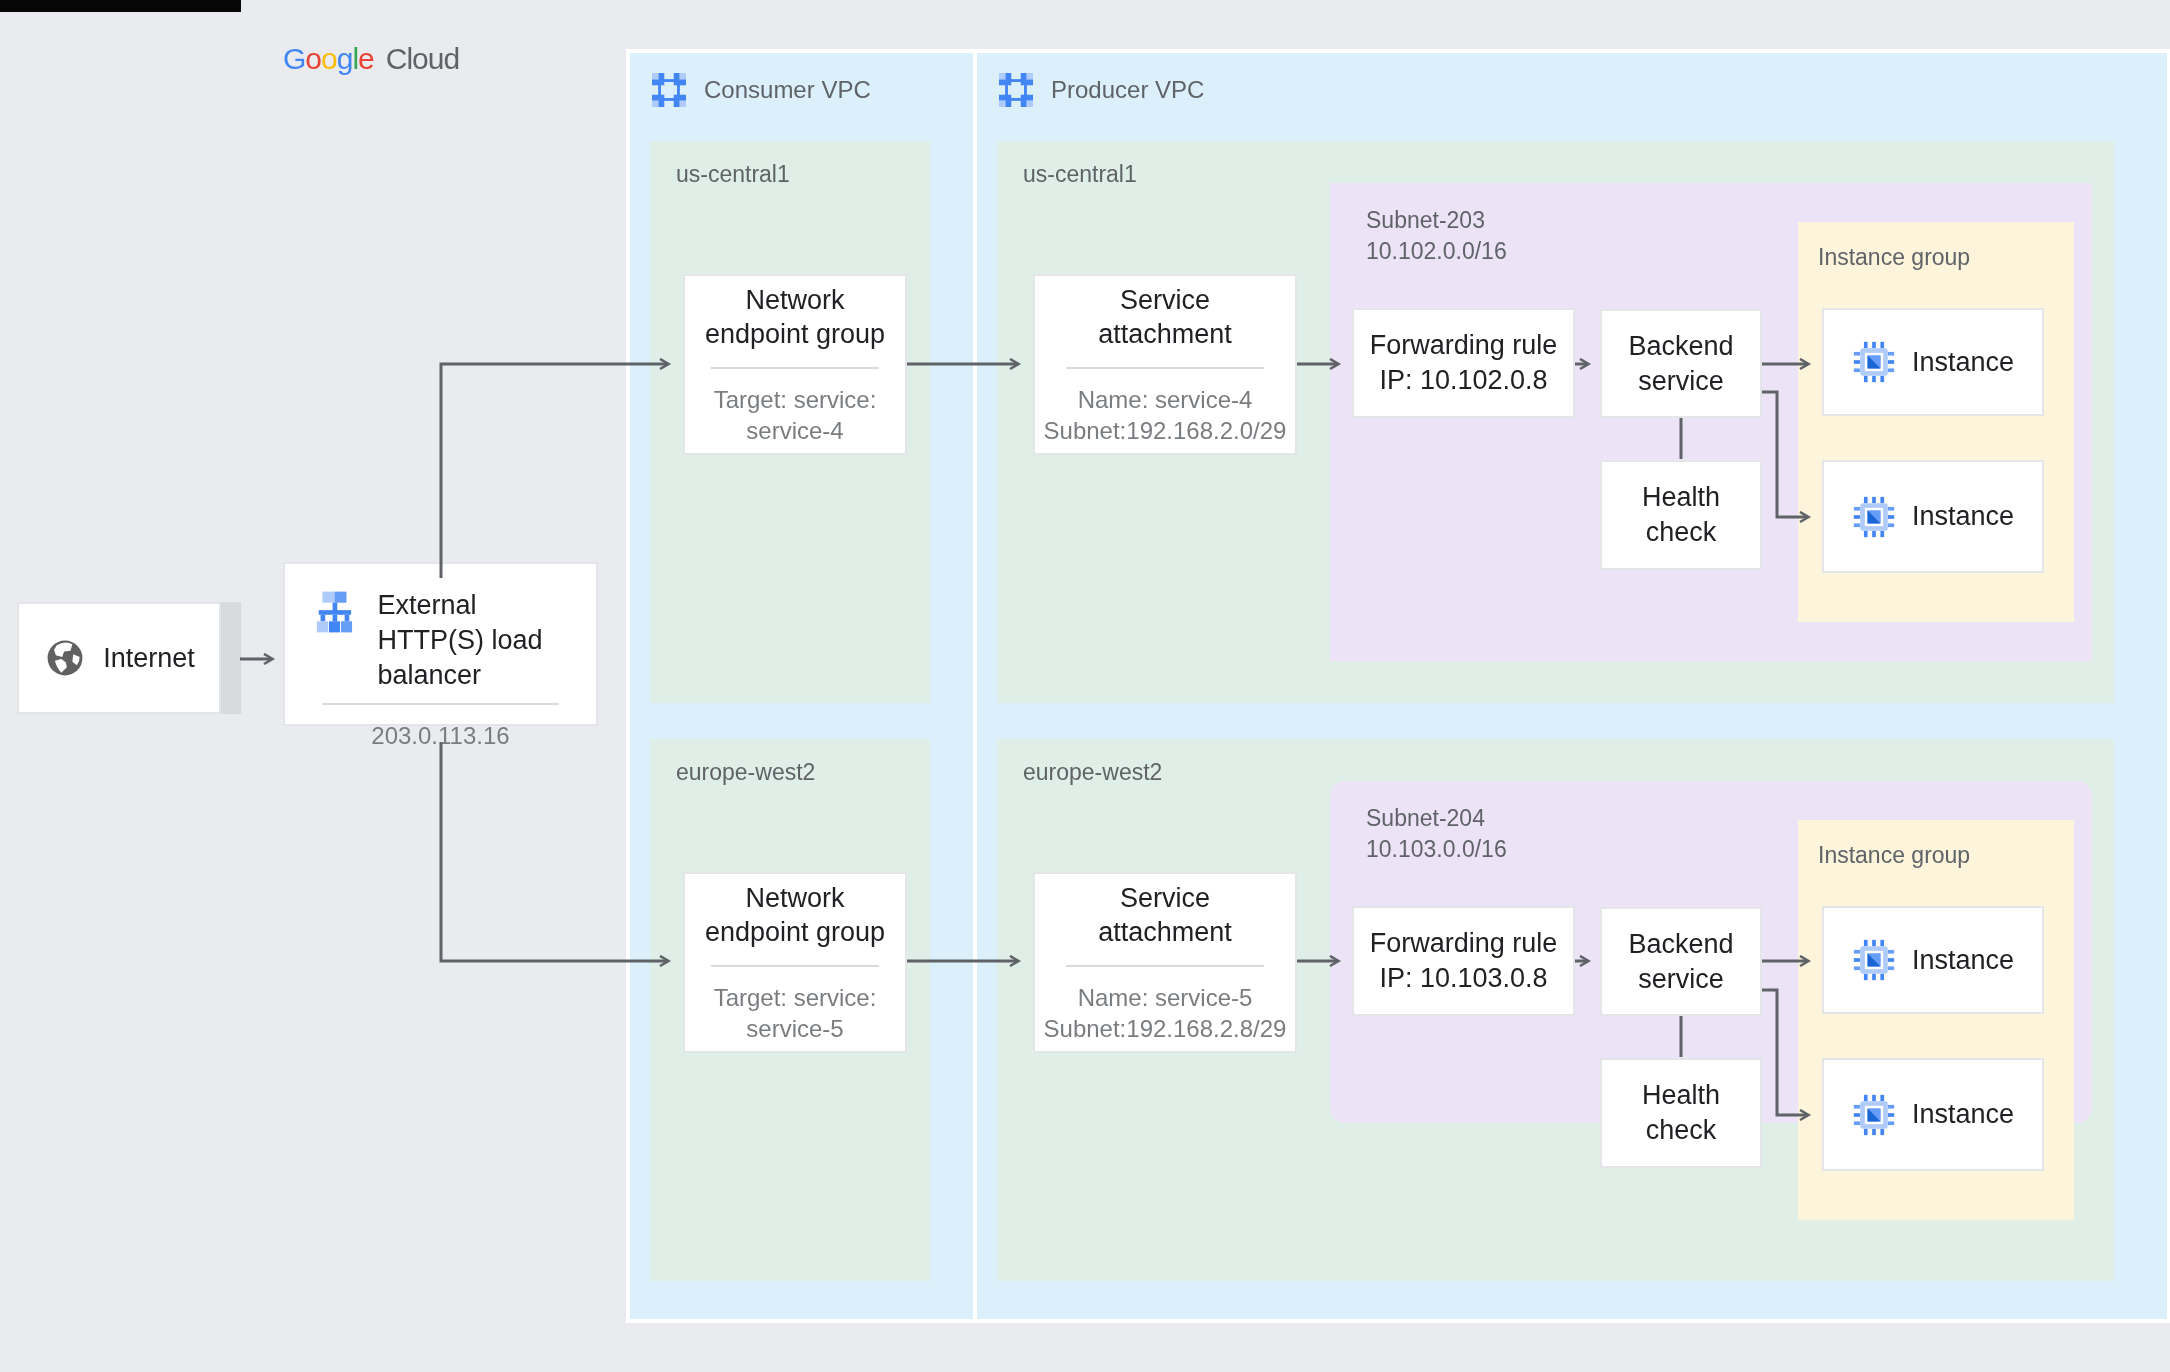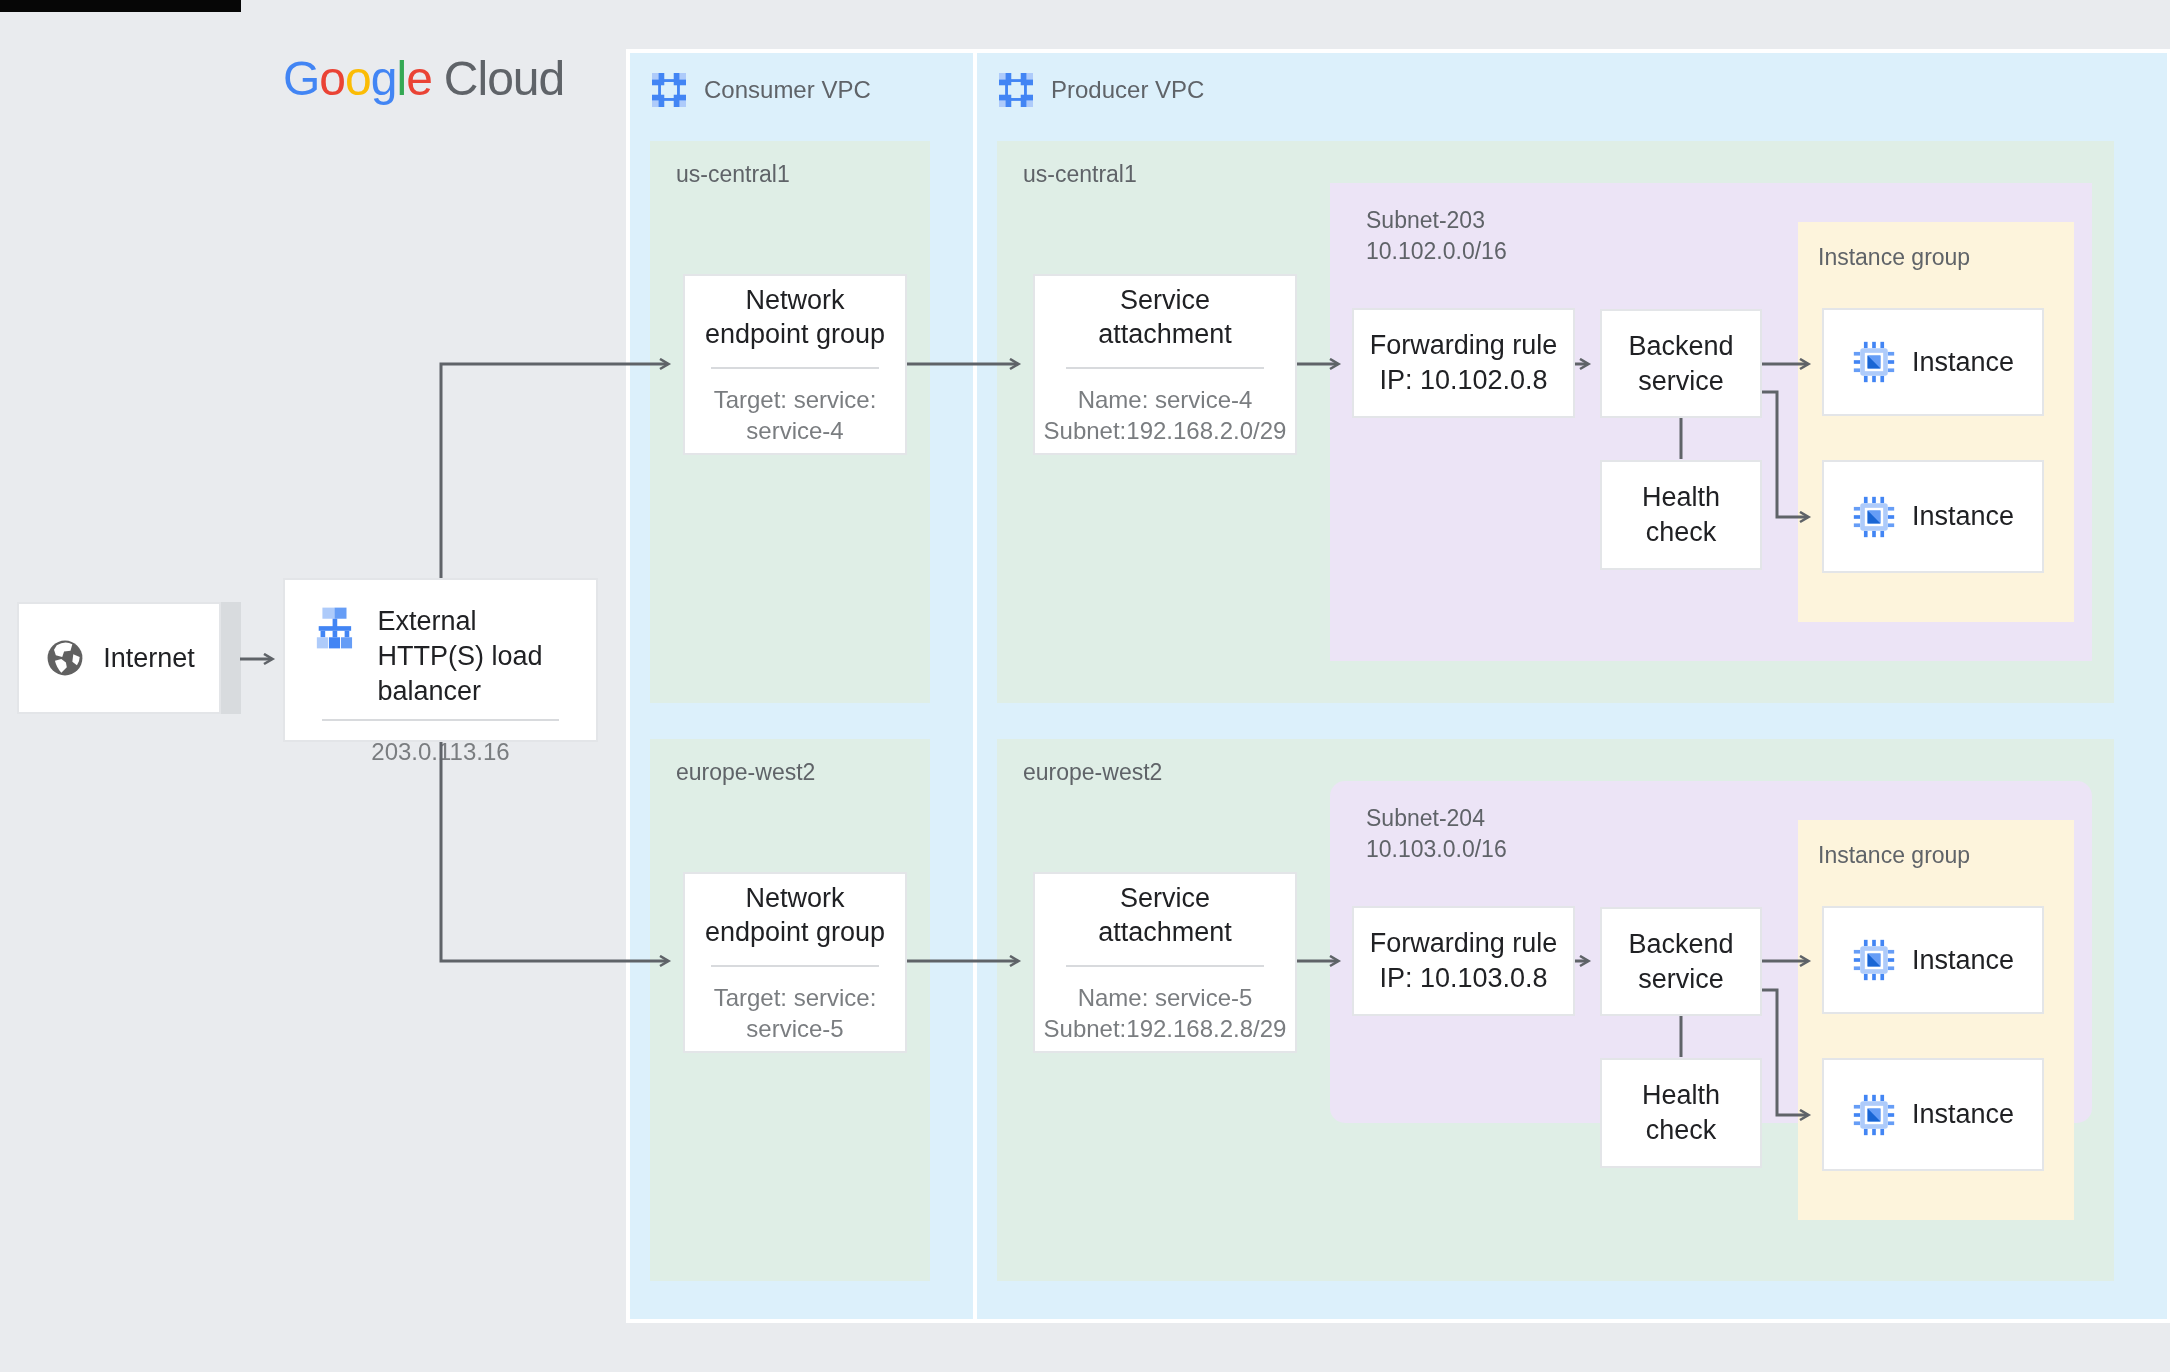--- a/index.html
+++ b/index.html
@@ -15,21 +15,21 @@
   .vpc-panel{background:#dcf0fb;}
   .vpc-header{position:absolute;left:22px;top:20px;display:flex;align-items:center;gap:18px;}
   .vpc-label{font-size:24px;color:#5f6368;}
   .region{position:absolute;background:#dfeee6;}
   .region-label{position:absolute;left:26px;top:20px;font-size:23px;color:#5f6368;}
   .subnet{position:absolute;background:#ece4f6;}
   .subnet-label{position:absolute;left:36px;top:22px;font-size:23px;color:#5f6368;line-height:1.35;}
   .ig{position:absolute;background:#fdf4dc;}
   .ig-label{position:absolute;left:20px;top:22px;font-size:23px;color:#5f6368;}
   .overlay{position:absolute;left:0;top:0;pointer-events:none;}
-  .logo{position:absolute;left:283px;top:51px;font-size:48px;letter-spacing:-1px;}
+  .logo{position:absolute;left:283px;top:42px;font-size:30px;letter-spacing:-1px;}
   .logo .cloud{color:#5f6368;margin-left:12px;}
   .g-blue{color:#4285F4}.g-red{color:#EA4335}.g-yellow{color:#FBBC05}.g-green{color:#34A853}
   .blackbar{position:absolute;left:0;top:0;width:241px;height:12px;background:#060606;}
   .node-label{font-size:27px;color:#202124;}
   .lb-head{display:flex;align-items:flex-start;gap:18px;padding:24px 24px 0 30px;}
   .lb-title{font-size:27px;color:#202124;line-height:1.3;width:210px;}
 </style>
 </head>
 <body>
 
@@ -94,21 +94,21 @@
     <span class="g-blue">G</span><span class="g-red">o</span><span class="g-yellow">o</span><span class="g-blue">g</span><span class="g-green">l</span><span class="g-red">e</span><span class="cloud">Cloud</span>
   </div>
 
   <div class="card crow" style="left:17px;top:602px;width:204px;height:112px;gap:16px;box-shadow:20px 0 0 #d8dbde;">
     <svg width="44" height="44">
         <use href="#sym-globe"></use>
       </svg>
     <span class="node-label">Internet</span>
   </div>
 
-  <div class="card" style="left:283px;top:578px;width:315px;height:164px;">
+  <div class="card" style="left:283px;top:562px;width:315px;height:164px;">
     <div class="lb-head">
       <svg width="48" height="48">
           <use href="#sym-lb"></use>
         </svg>
       <div class="lb-title">External HTTP(S) load balancer</div>
     </div>
     <div class="divider" style="margin-top:10px;"></div>
     <div class="sub">203.0.113.16</div>
   </div>
 

